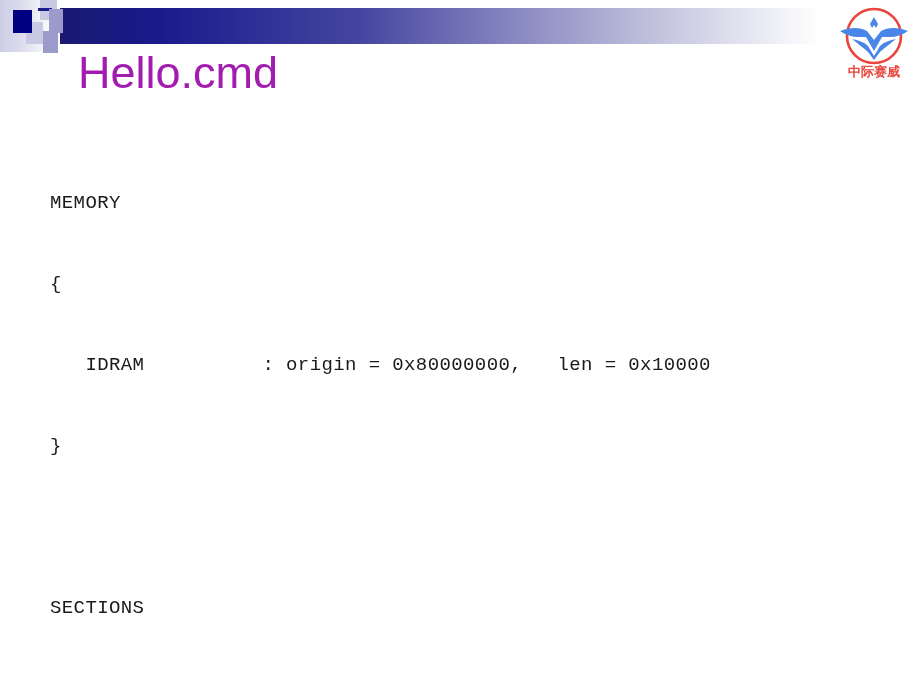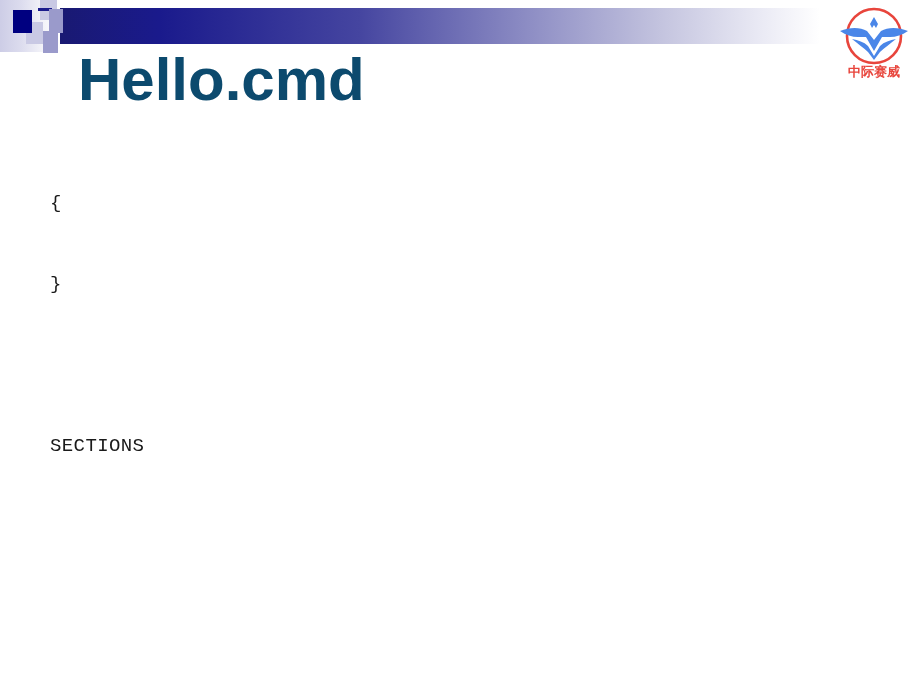--- a/index.html
+++ b/index.html
@@ -92,23 +92,23 @@
     top: 4px;
     width: 84px;
     height: 84px;
   }
 
   
   #page-title {
     position: absolute;
     left: 78px;
     top: 50px;
-    font-size: 60px;
-    font-weight: bold;
-    color: #0c4a6e;
+    font-size: 45px;
+    font-weight: normal;
+    color: #a21caf;
     letter-spacing: 0px;
     line-height: 1;
     white-space: nowrap;
   }
 
   
   #code-block {
     position: absolute;
     left: 50px;
     top: 136px;
@@ -155,21 +155,23 @@
     </g>
     <g fill="#e8453c" font-family="'DejaVu Sans', sans-serif" font-size="13" font-weight="bold">
       <text x="42" y="72" text-anchor="middle">中际赛威</text>
     </g>
   </svg>
 </div>
 
 <div id="page-title">Hello.cmd</div>
 
 <div id="code-block">
+  <div class="code-line">MEMORY</div>
   <div class="code-line">{</div>
+  <div class="code-line">   IDRAM          : origin = 0x80000000,   len = 0x10000</div>
   <div class="code-line">}</div>
   <div class="code-line blank"></div>
   <div class="code-line">SECTIONS</div>
   
   
   
   
   
   
   

